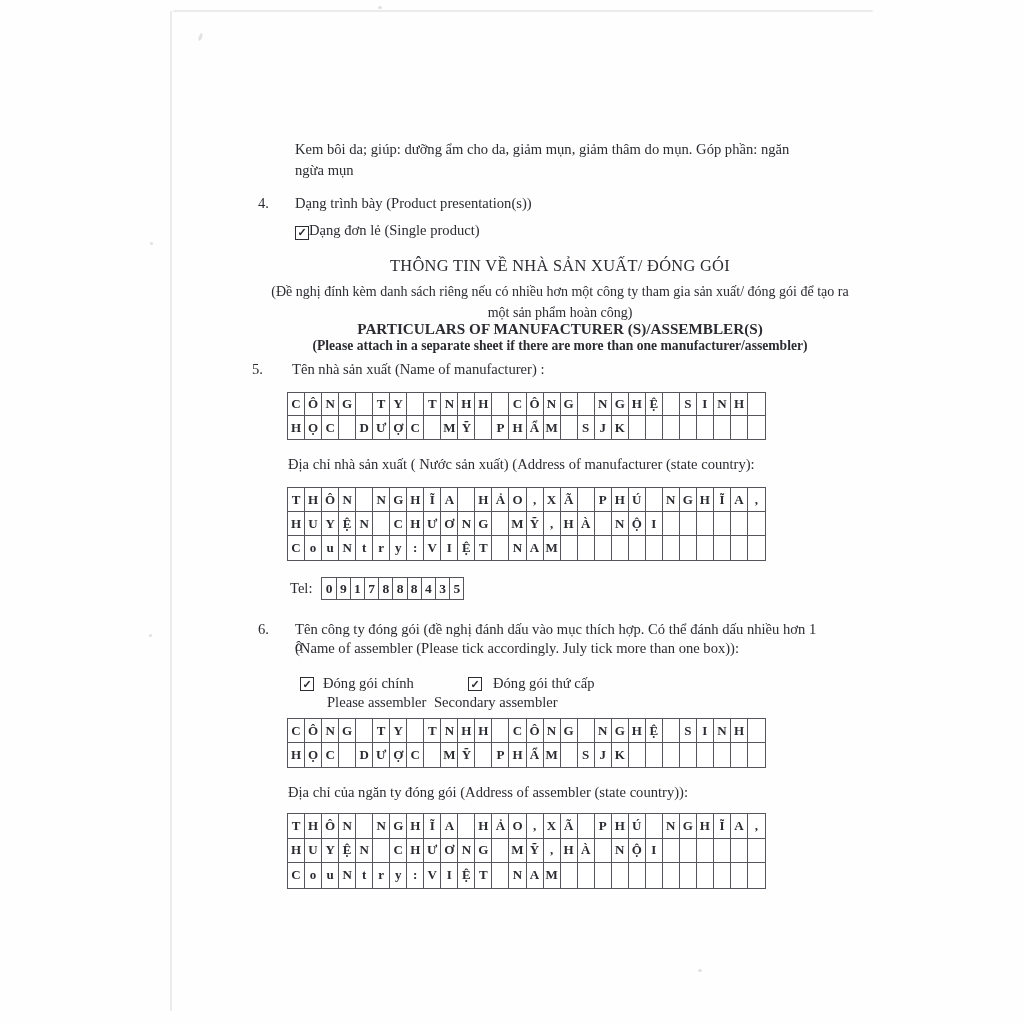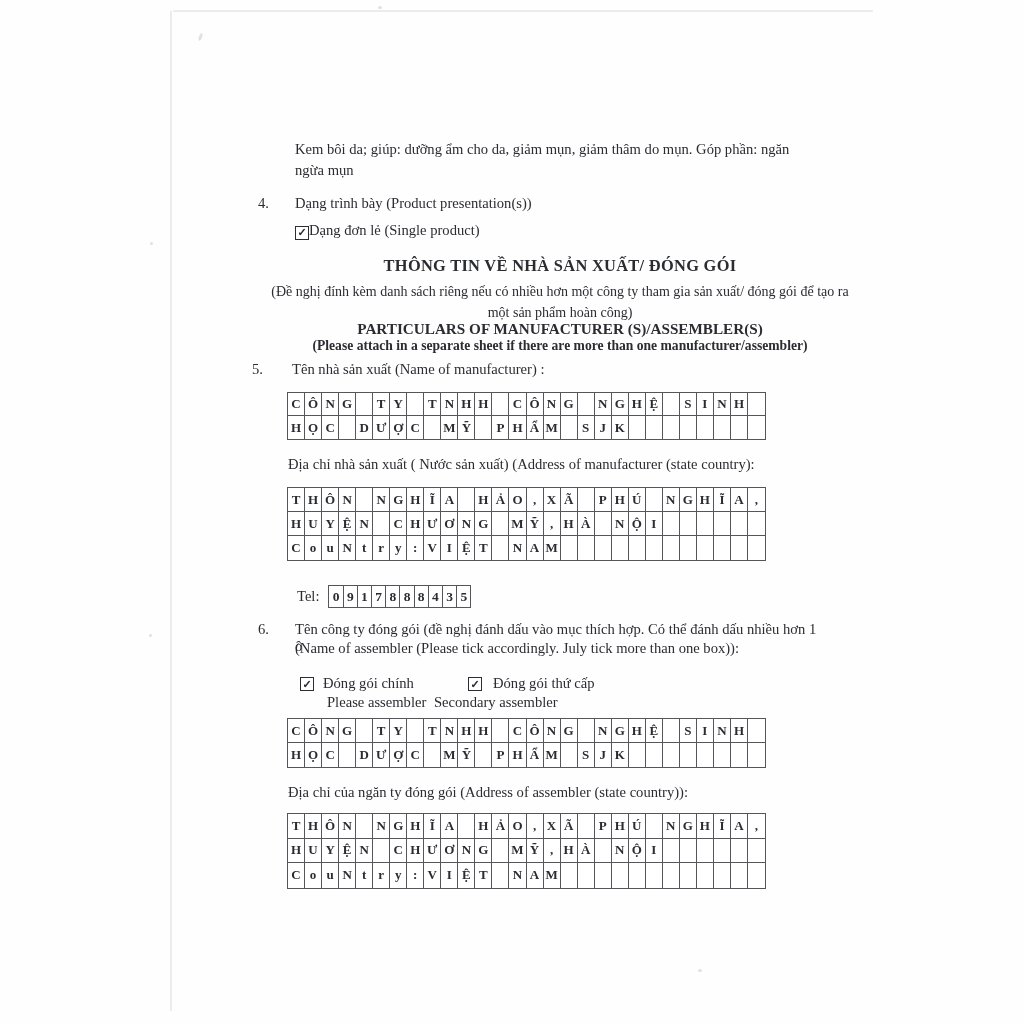--- a/index.html
+++ b/index.html
@@ -20,21 +20,21 @@
   .sp3{left:149px;top:634px;width:3px;height:3px;}
   .sp4{left:698px;top:969px;width:4px;height:3px;}
   .sp5{left:378px;top:6px;width:4px;height:3px;}
 
   .abs{position:absolute;}
   .body-text{font-size:14.6px;line-height:1.45;}
   .num{position:absolute;left:258px;font-size:14.6px;}
   .indent{position:absolute;left:295px;font-size:14.6px;}
 
   .center-block{position:absolute;left:250px;width:620px;text-align:center;}
-  .title-vi{font-weight:bold;font-size:16.4px;letter-spacing:.3px;}
+  .title-vi{font-weight:normal;font-size:16.4px;letter-spacing:.3px;}
   .note-vi{font-size:14px;line-height:21px;}
   .title-en{font-weight:bold;font-size:15.2px;}
   .note-en{font-weight:bold;font-size:13.6px;}
 
   .char-grid{
     position:absolute;left:287px;width:479px;
     display:grid;
     border:1px solid #55565c;
     background:#fff;
     box-sizing:border-box;
@@ -238,21 +238,21 @@
       <div class="cell" style="border-bottom: none;"></div>
       <div class="cell" style="border-bottom: none;"></div>
       <div class="cell" style="border-bottom: none;"></div>
       <div class="cell" style="border-bottom: none;"></div>
       <div class="cell" style="border-bottom: none;"></div>
       <div class="cell" style="border-bottom: none;"></div>
       <div class="cell" style="border-bottom: none;"></div>
       <div class="cell" style="border-right: none; border-bottom: none;"></div>
     </div>
 
-  <div class="digit-row" style="left:297px;top:577px;margin-top:8px;">
+  <div class="digit-row" style="left:290px;top:577px;">
     <span>Tel:</span>
     <span class="digit-cells">
         <span class="dcell">0</span>
         <span class="dcell">9</span>
         <span class="dcell">1</span>
         <span class="dcell">7</span>
         <span class="dcell">8</span>
         <span class="dcell">8</span>
         <span class="dcell">8</span>
         <span class="dcell">4</span>

